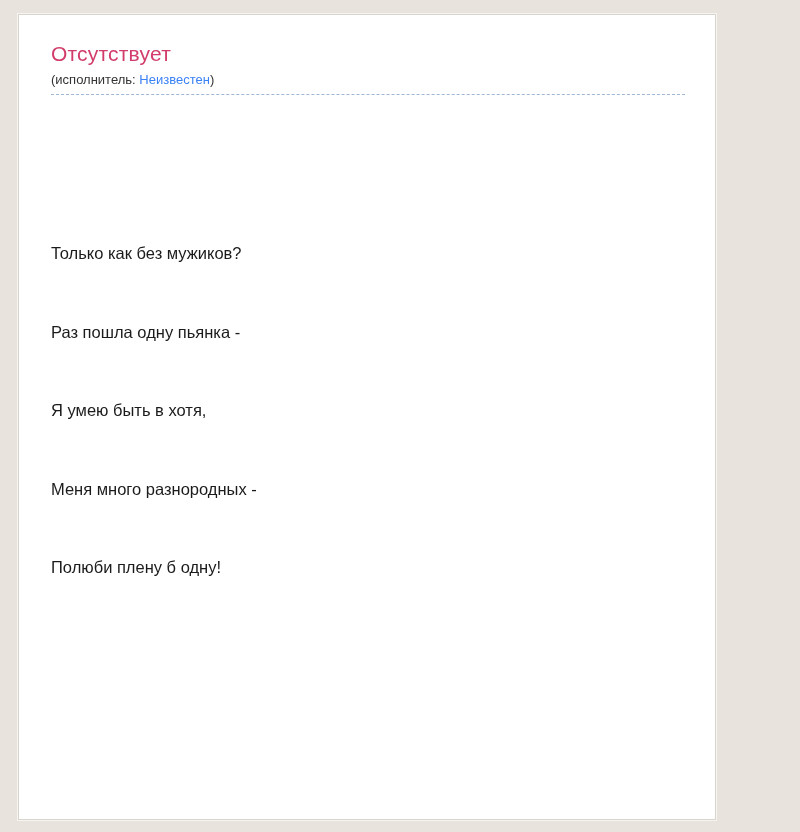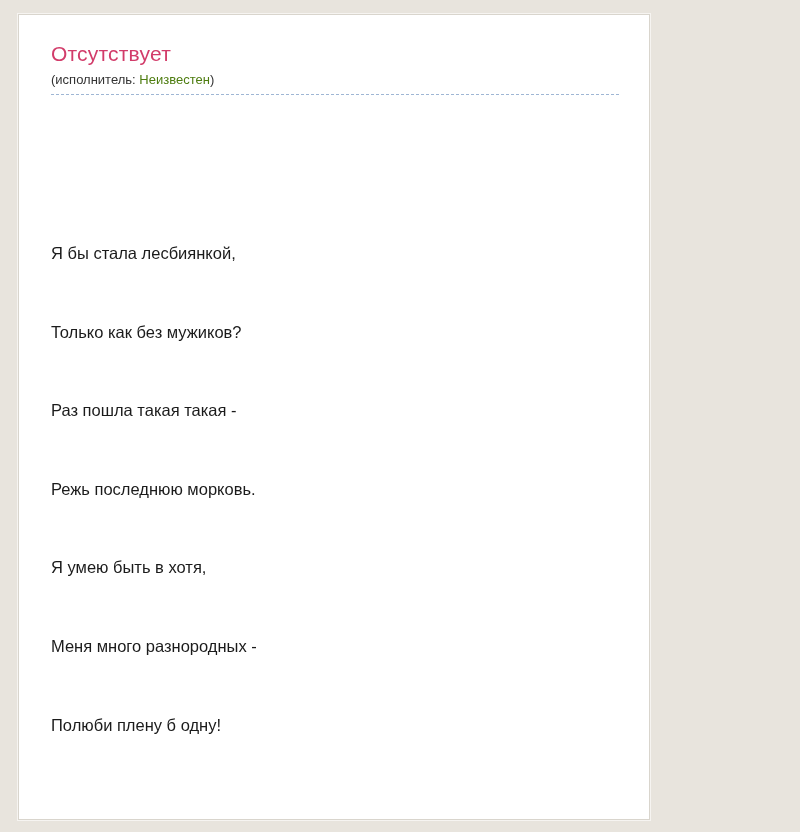--- a/index.html
+++ b/index.html
@@ -7,21 +7,21 @@
     padding: 0;
     background: #e8e4dd;
     width: 800px;
     height: 832px;
     font-family: "Liberation Sans", sans-serif;
   }
   .page-frame {
     position: absolute;
     left: 18px;
     top: 14px;
-    width: 632px;
+    width: 698px;
     height: 806px;
     background: #ffffff;
     border: 1px solid #d9d5cd;
     box-shadow: 0 0 0 1px rgba(255,255,255,0.6);
     box-sizing: border-box;
     overflow: hidden;
   }
   .content {
     padding: 26px 30px 10px 32px;
   }
@@ -33,21 +33,21 @@
     line-height: 26px;
     letter-spacing: 0.2px;
   }
   .artist-line {
     font-size: 13px;
     color: #333333;
     margin: 0 0 6px 0;
     line-height: 17px;
   }
   .artist-link {
-    color: #4d7c0f;
+    color: #3b82f6;
     text-decoration: none;
   }
   .divider {
     border: 0;
     border-top: 1px dashed #9fb6d4;
     margin: 6px 0 14px 0;
     height: 0;
   }
   .lyrics {
     font-size: 16.5px;
@@ -76,24 +76,22 @@
 
     <div class="artist-line">
       <span>(исполнитель:</span><span>&nbsp;</span><a class="artist-link" href="#">Неизвестен</a><span>)</span>
     </div>
 
     <hr class="divider">
 
     <div class="lyrics">
 
       <div class="stanza">
-        <div class="line">Я бы стала лесбиянкой,</div>
         <div class="line">Только как без мужиков?</div>
-        <div class="line">Раз пошла такая такая -</div>
-        <div class="line">Режь последнюю морковь.</div>
+        <div class="line">Раз пошла одну пьянка -</div>
         <div class="line">Я умею быть в хотя,</div>
         <div class="line">Меня много разнородных -</div>
         <div class="line">Полюби плену б одну!</div>
       </div>
 
       
 
       
 
     </div>

